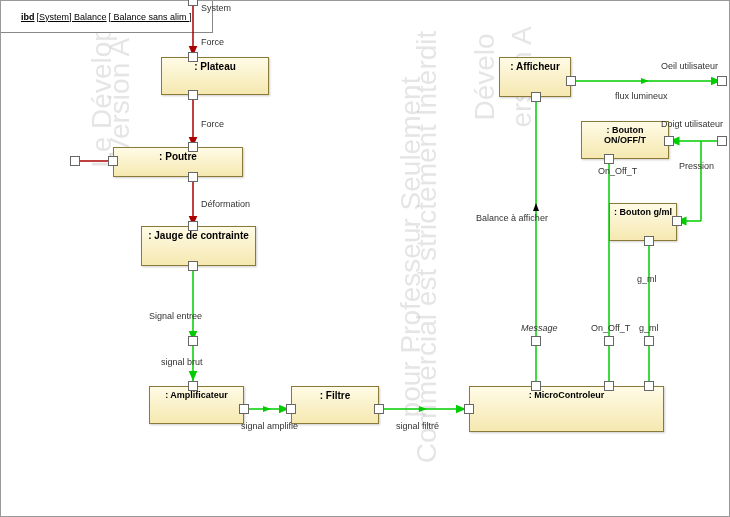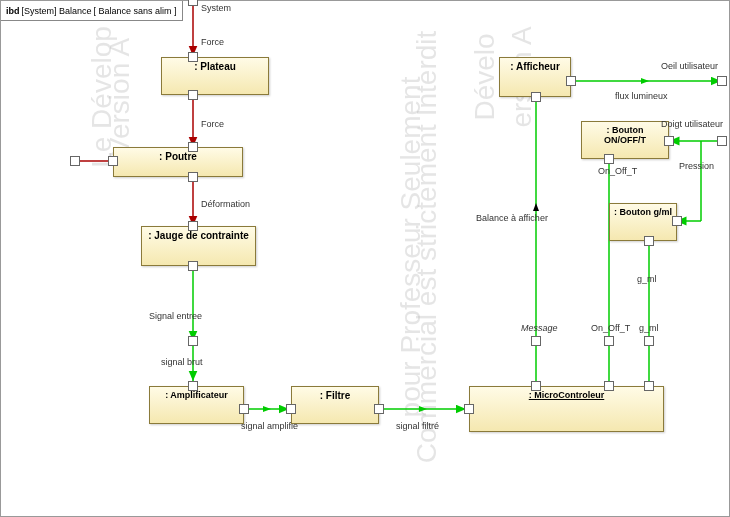--- a/index.html
+++ b/index.html
@@ -23,30 +23,31 @@
     font-weight: 300;
     pointer-events: none;
     transform: rotate(-90deg);
     transform-origin: center;
     white-space: nowrap;
   }
   .header-tab {
     position: absolute;
     top: 0;
     left: 0;
-    height: 20px;
+    height: 32px;
     background: #fff;
     border: 1px solid #888;
     border-top: none;
     border-left: none;
     font-size: 9px;
-    padding: 1px 5px;
+    padding: 1px 20px;
     display: flex;
     align-items: center;
     gap: 2px;
+    text-decoration: underline;
   }
   .header-tab .bold { font-weight: bold; }
   .block {
     position: absolute;
     background: linear-gradient(to bottom, #fffbe6, #f5e8b0);
     border: 1px solid #8a7a3a;
     box-shadow: 1px 1px 2px rgba(0,0,0,0.2);
   }
   .block .title {
     text-align: center;
@@ -231,20 +232,20 @@
   <div class="label" style="left:240px; top:420px;">signal amplifié</div>
 
   <div class="block" style="left:290px; top:385px; width:88px; height:38px;">
     <div class="title">: Filtre</div>
   </div>
   <div class="port" style="left:285px; top:403px;"></div>
   <div class="port" style="left:373px; top:403px;"></div>
   <div class="label" style="left:395px; top:420px;">signal filtré</div>
 
   <div class="block" style="left:468px; top:385px; width:195px; height:46px;">
-    <div class="title" style="font-size:9px;text-decoration:underline;">: MicroControleur</div>
+    <div class="title" style="font-size:9px;">: MicroControleur</div>
   </div>
   <div class="port" style="left:463px; top:403px;"></div>
   <div class="port" style="left:530px; top:380px;"></div>
   <div class="port" style="left:603px; top:380px;"></div>
   <div class="port" style="left:643px; top:380px;"></div>
 
 </div>
 
 </body></html>

